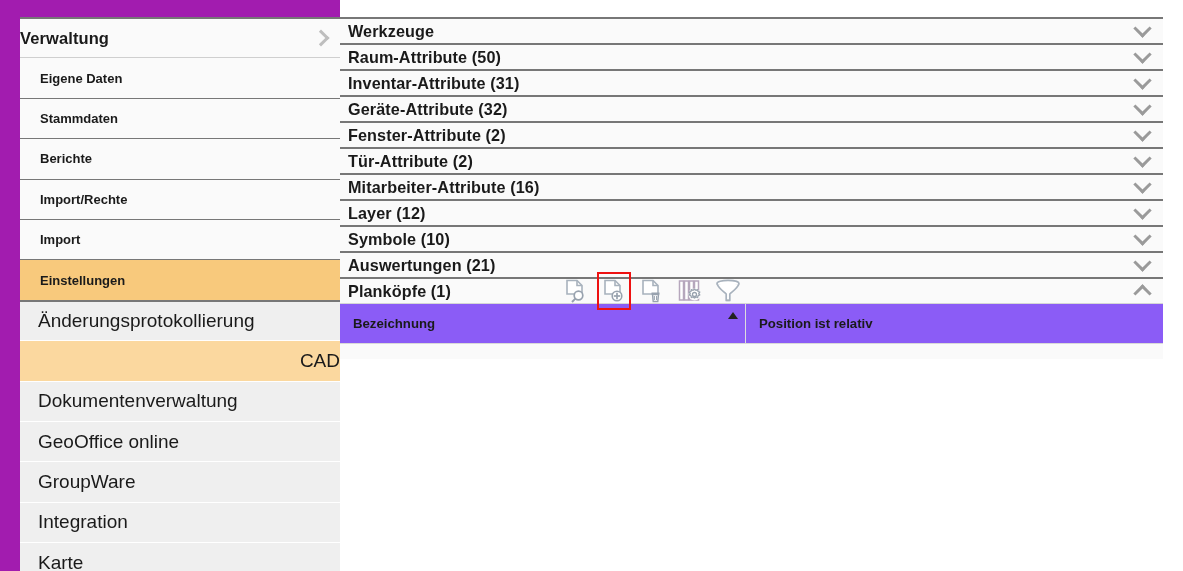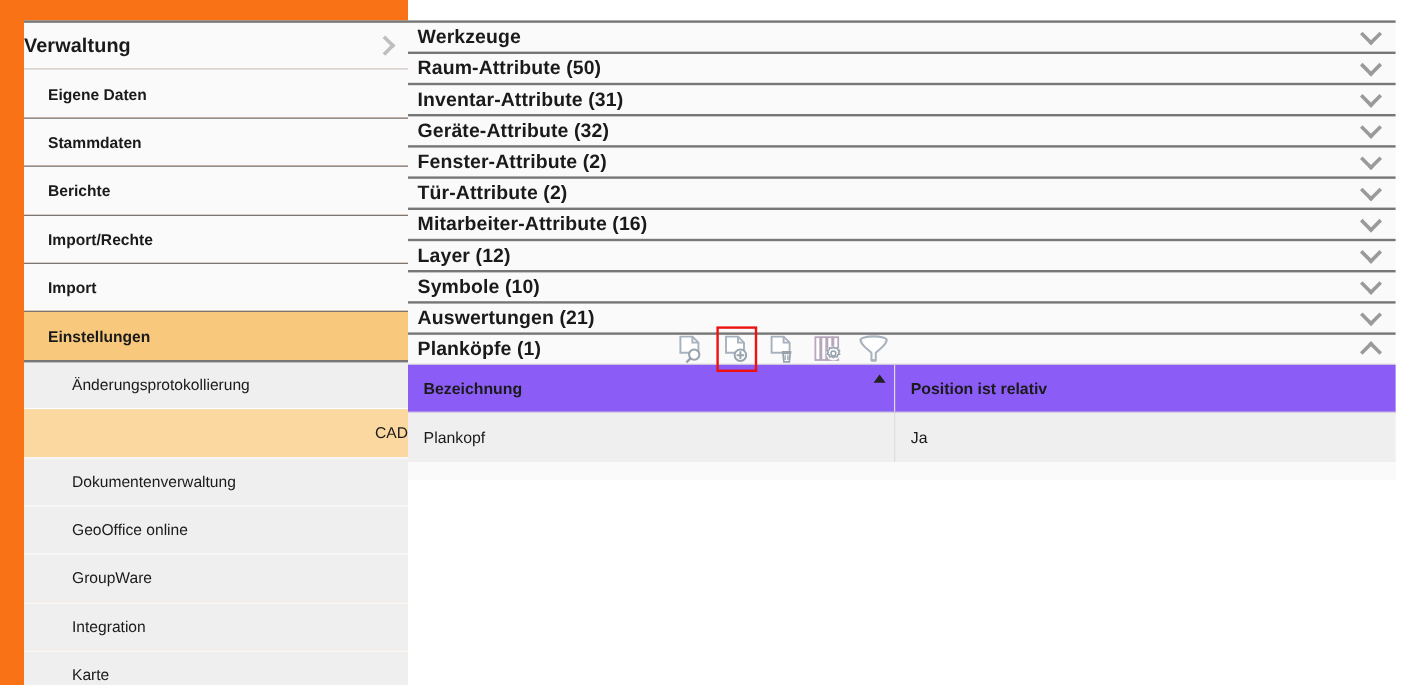--- a/index.html
+++ b/index.html
@@ -22,21 +22,21 @@
     box-sizing: border-box;
   }
 
   
   .sidebar {
     width: 340px;
     flex: 0 0 340px;
     box-sizing: border-box;
     padding-left: 20px;
     padding-top: 17px;
-    background: #f97316;
+    background: #a21caf;
   }
   .nav-root,
   .nav-item,
   .nav-sub {
     box-sizing: border-box;
     position: relative;
     display: flex;
     align-items: center;
     height: 40.4px;
     border-top: 2px solid #777777;
@@ -56,22 +56,22 @@
     font-size: 13px;
     font-weight: bold;
     border-top: 1px solid #777777;
   }
   .nav-item.first { border-top: 1px solid #cfcfcf; }
   .nav-item.selected {
     background: #f8c97c;
     border-top: 1px solid #777777;
   }
   .nav-sub {
-    padding-left: 40px;
-    font-size: 13px;
+    padding-left: 18px;
+    font-size: 19px;
     font-weight: normal;
     background: #efefef;
     border-top: 1px solid #ffffff;
   }
   .nav-sub.first { border-top: 2px solid #777777; }
   .nav-sub.selected { background: #fbd89f; border-top: 1px solid #ffffff; justify-content: flex-end; }
 
   .chev-right {
     width: 20px; height: 20px;
     display: inline-block;
@@ -420,27 +420,19 @@
         <div class="grid-row grid-head">
           <div class="grid-cell col-1">
             <span>Bezeichnung</span>
             <span class="sort-arrow"></span>
           </div>
           <div class="grid-cell col-2">
             <span>Position ist relativ</span>
           </div>
         </div>
 
-        <div class="grid-row grid-body-row">
-          <div class="grid-cell col-1">
-            <span>Plankopf</span>
-          </div>
-          <div class="grid-cell col-2">
-            <span>Ja</span>
-          </div>
-        </div>
 
         <div class="grid-filler"></div>
       </div>
     </div>
 
   </main>
 </div>
 
 </body></html>

